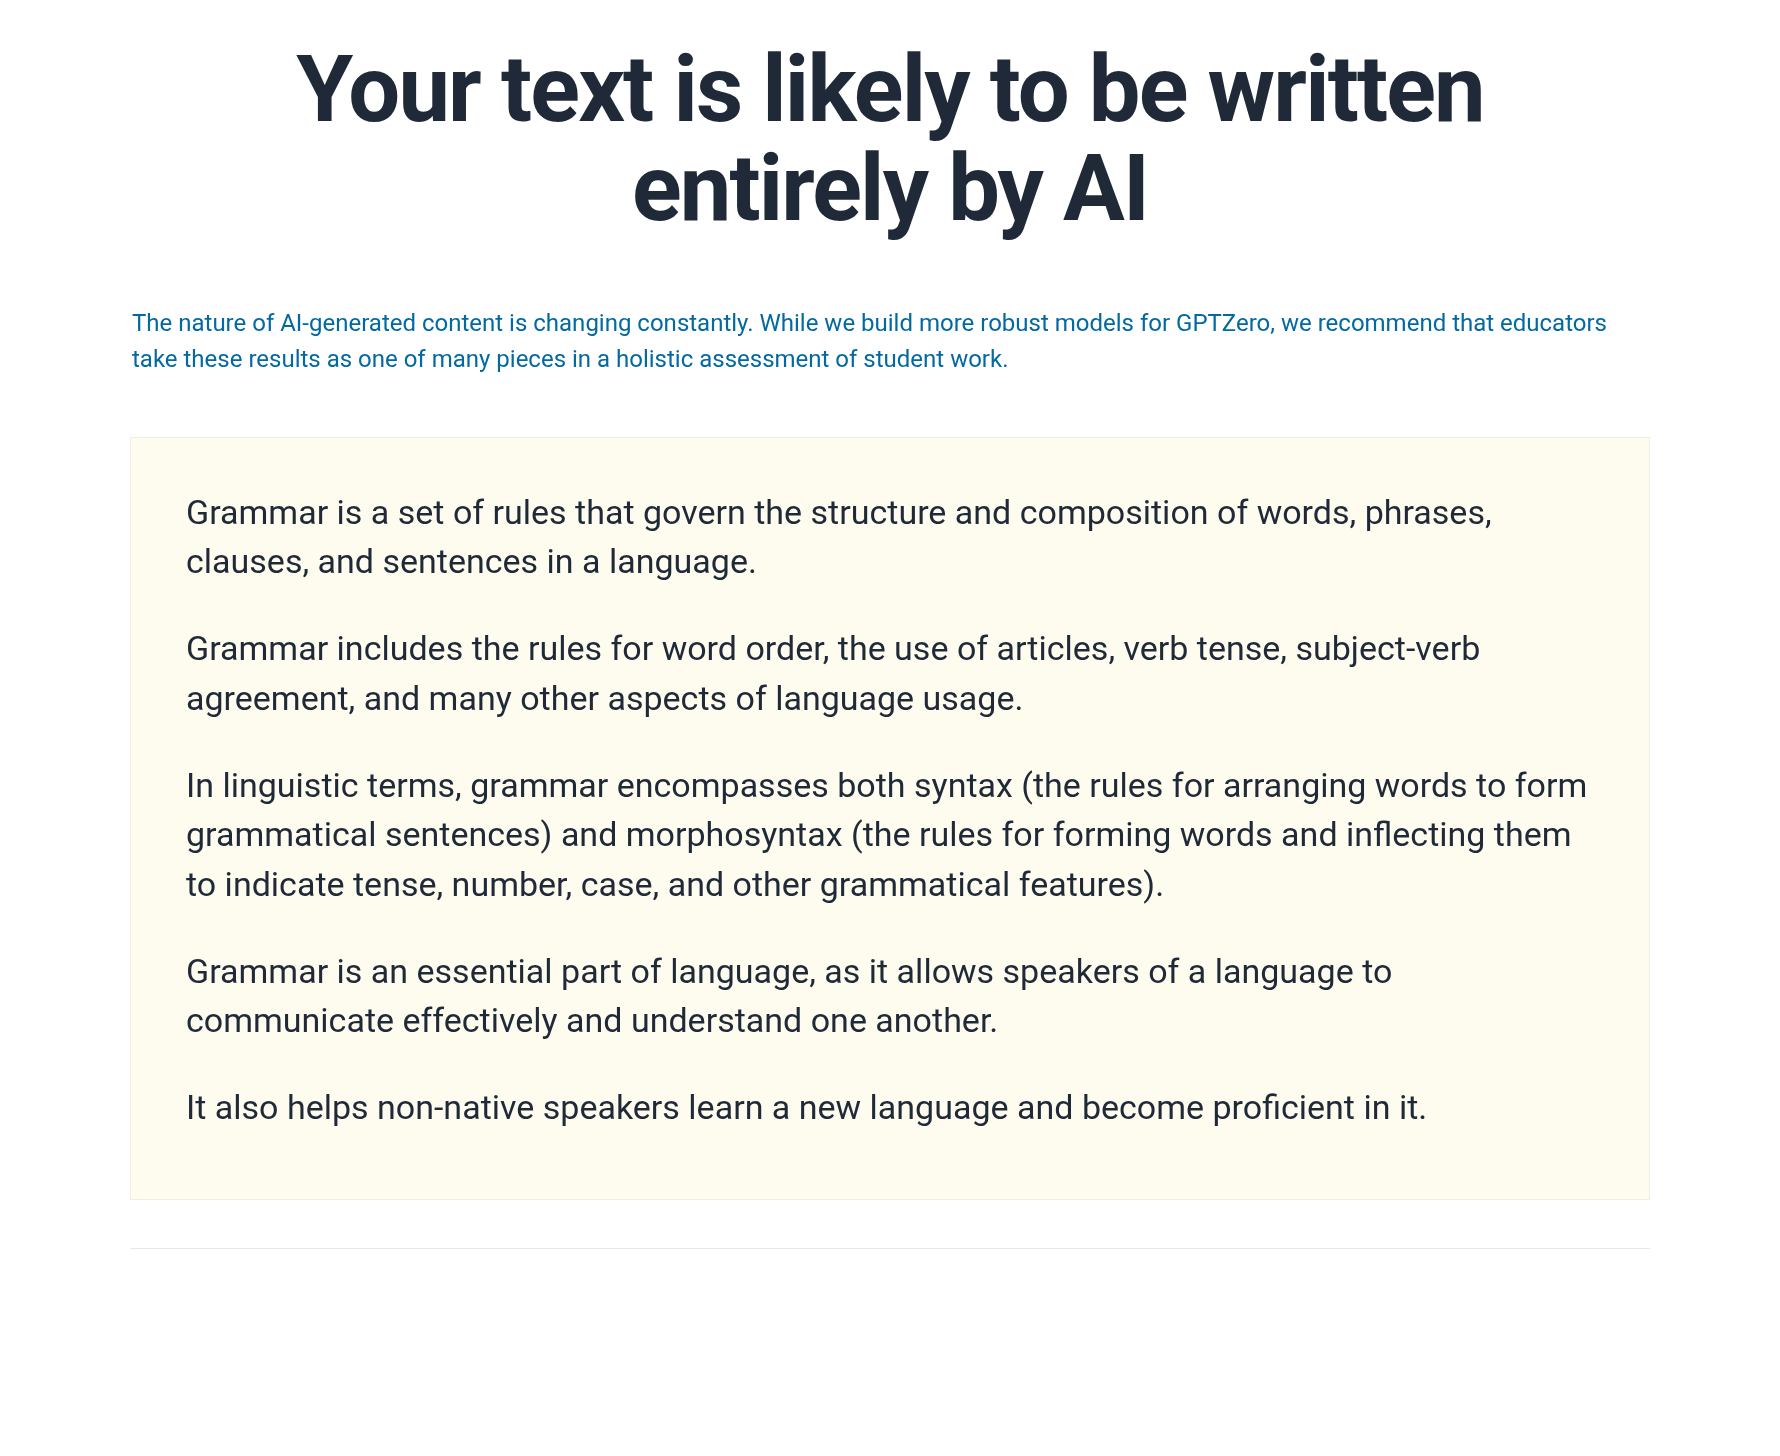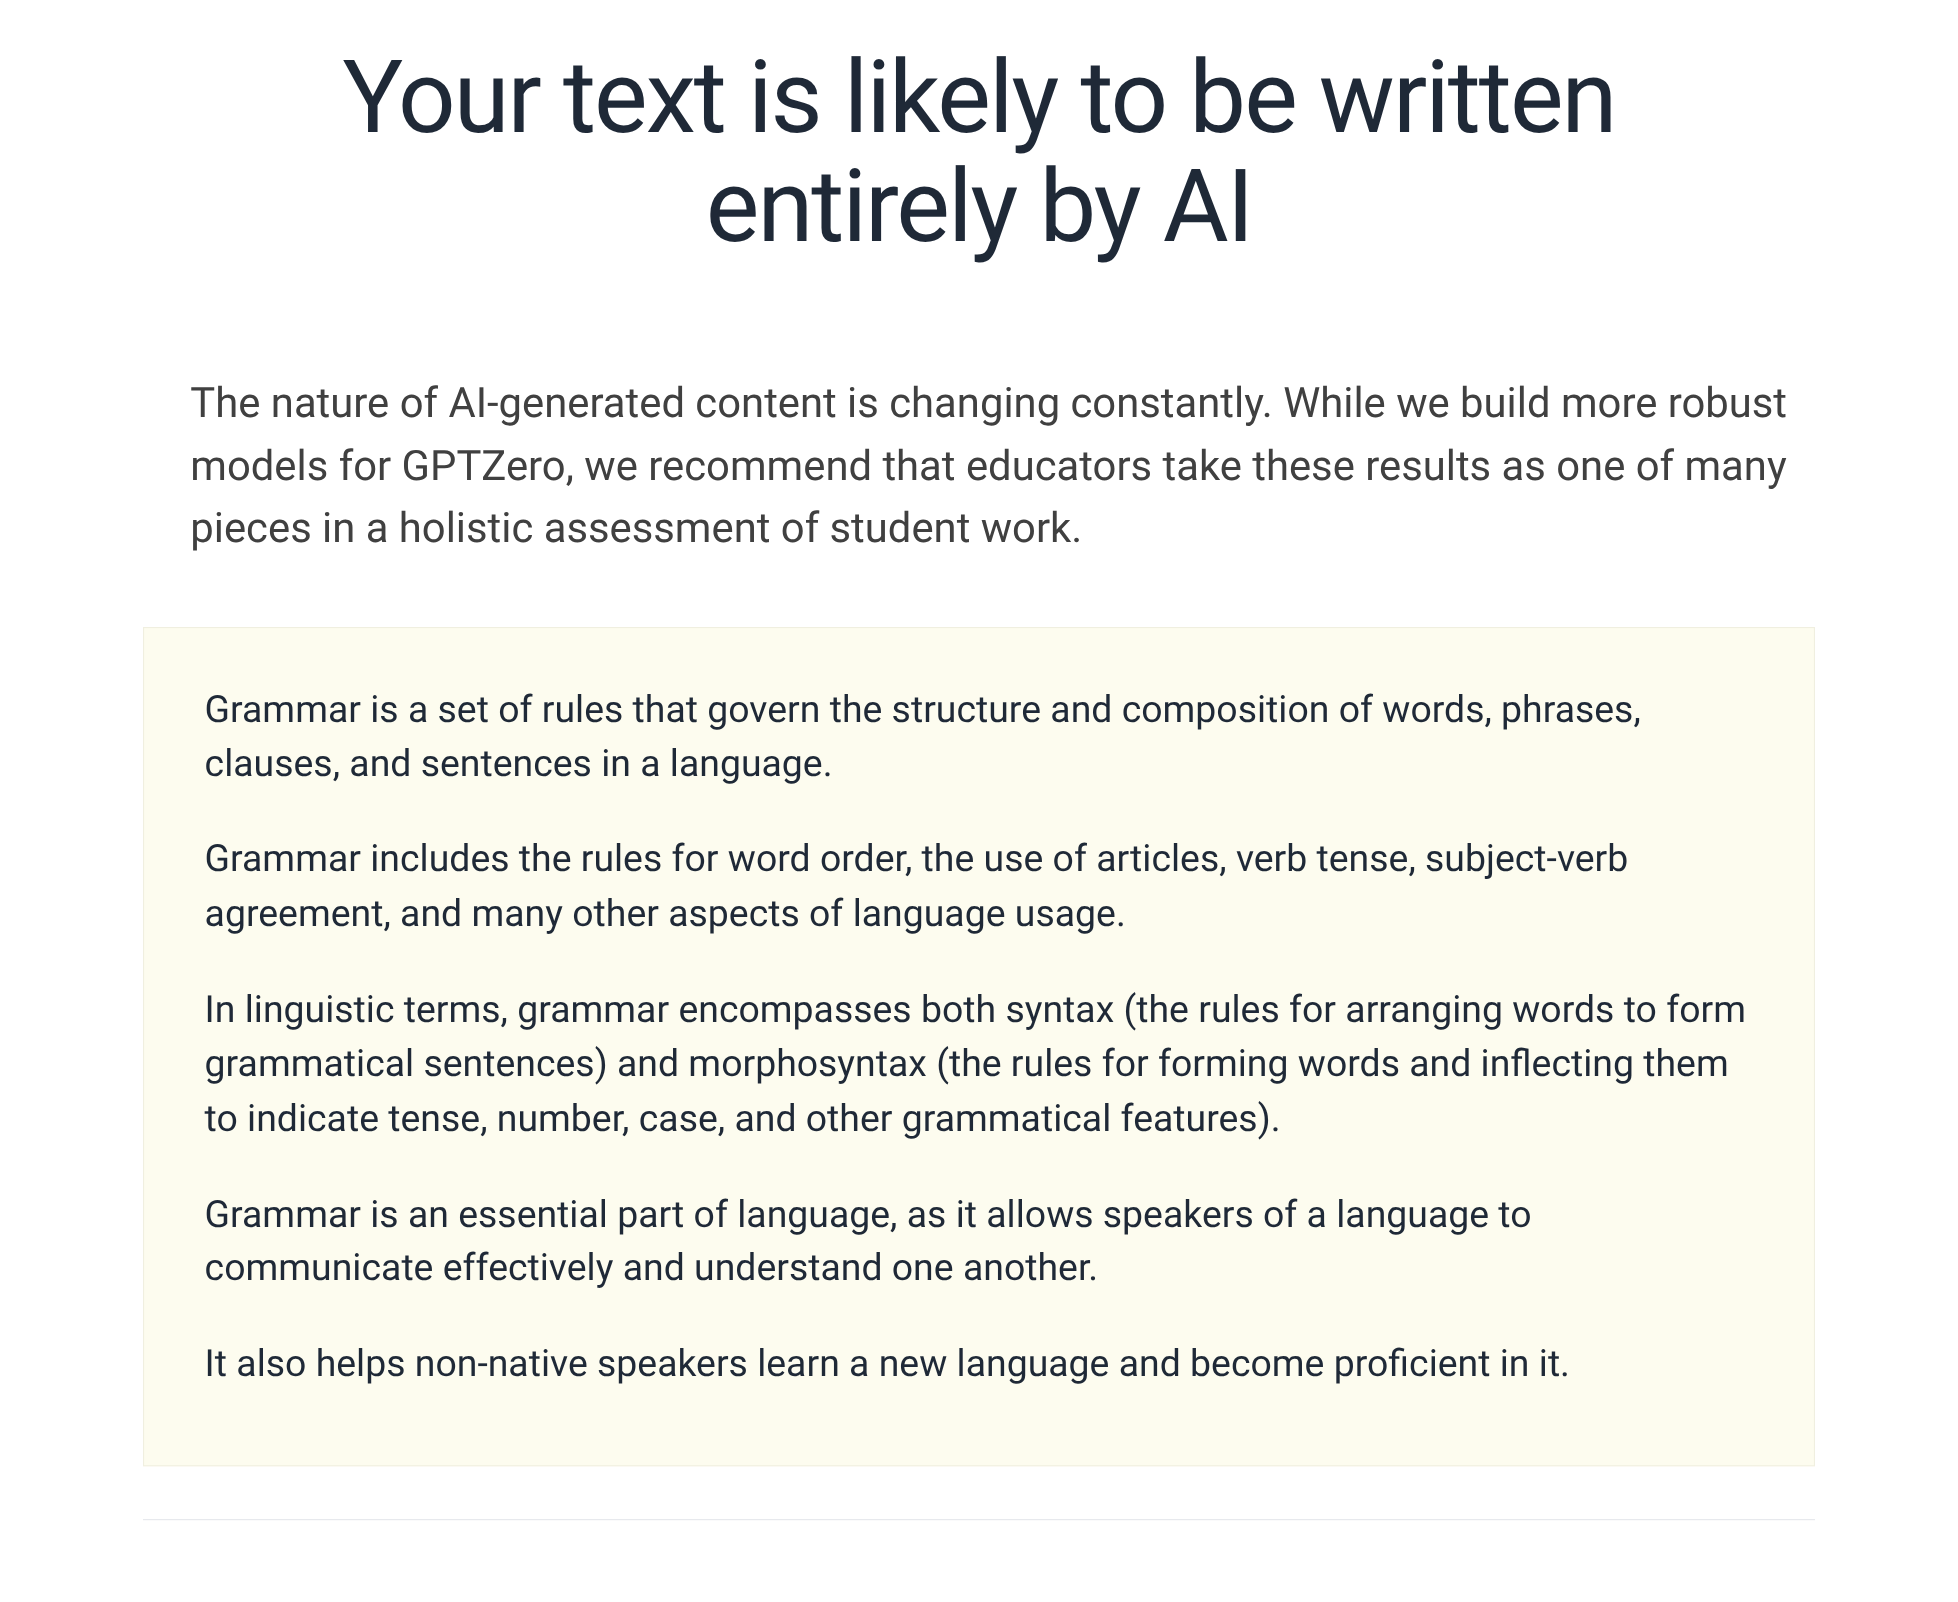--- a/index.html
+++ b/index.html
@@ -10,37 +10,36 @@
     
     body {
       font-family: -apple-system, BlinkMacSystemFont, 'Segoe UI', Roboto, Helvetica, Arial, sans-serif;
       background: #ffffff;
       width: 1780px;
       padding: 40px 130px;
     }
     
     .page-title {
       font-size: 92px;
-      font-weight: 400;
+      font-weight: 700;
       color: #1f2937;
       text-align: center;
       line-height: 1.08;
       letter-spacing: -0.02em;
-      margin-bottom: 100px;
+      margin-bottom: 66px;
       padding: 0 30px;
     }
     
     .subtitle {
-      font-size: 38px;
+      font-size: 24px;
       font-weight: 400;
-      color: #404040;
+      color: #0369a1;
       line-height: 1.5;
       margin-bottom: 60px;
       padding: 0 2px;
-      margin-left: 41px;
     }
     
     .content-box {
       background: #fdfcef;
       border: 1px solid #f0efe0;
       padding: 50px 55px;
     }
     
     .content-paragraph {
       font-size: 34px;

